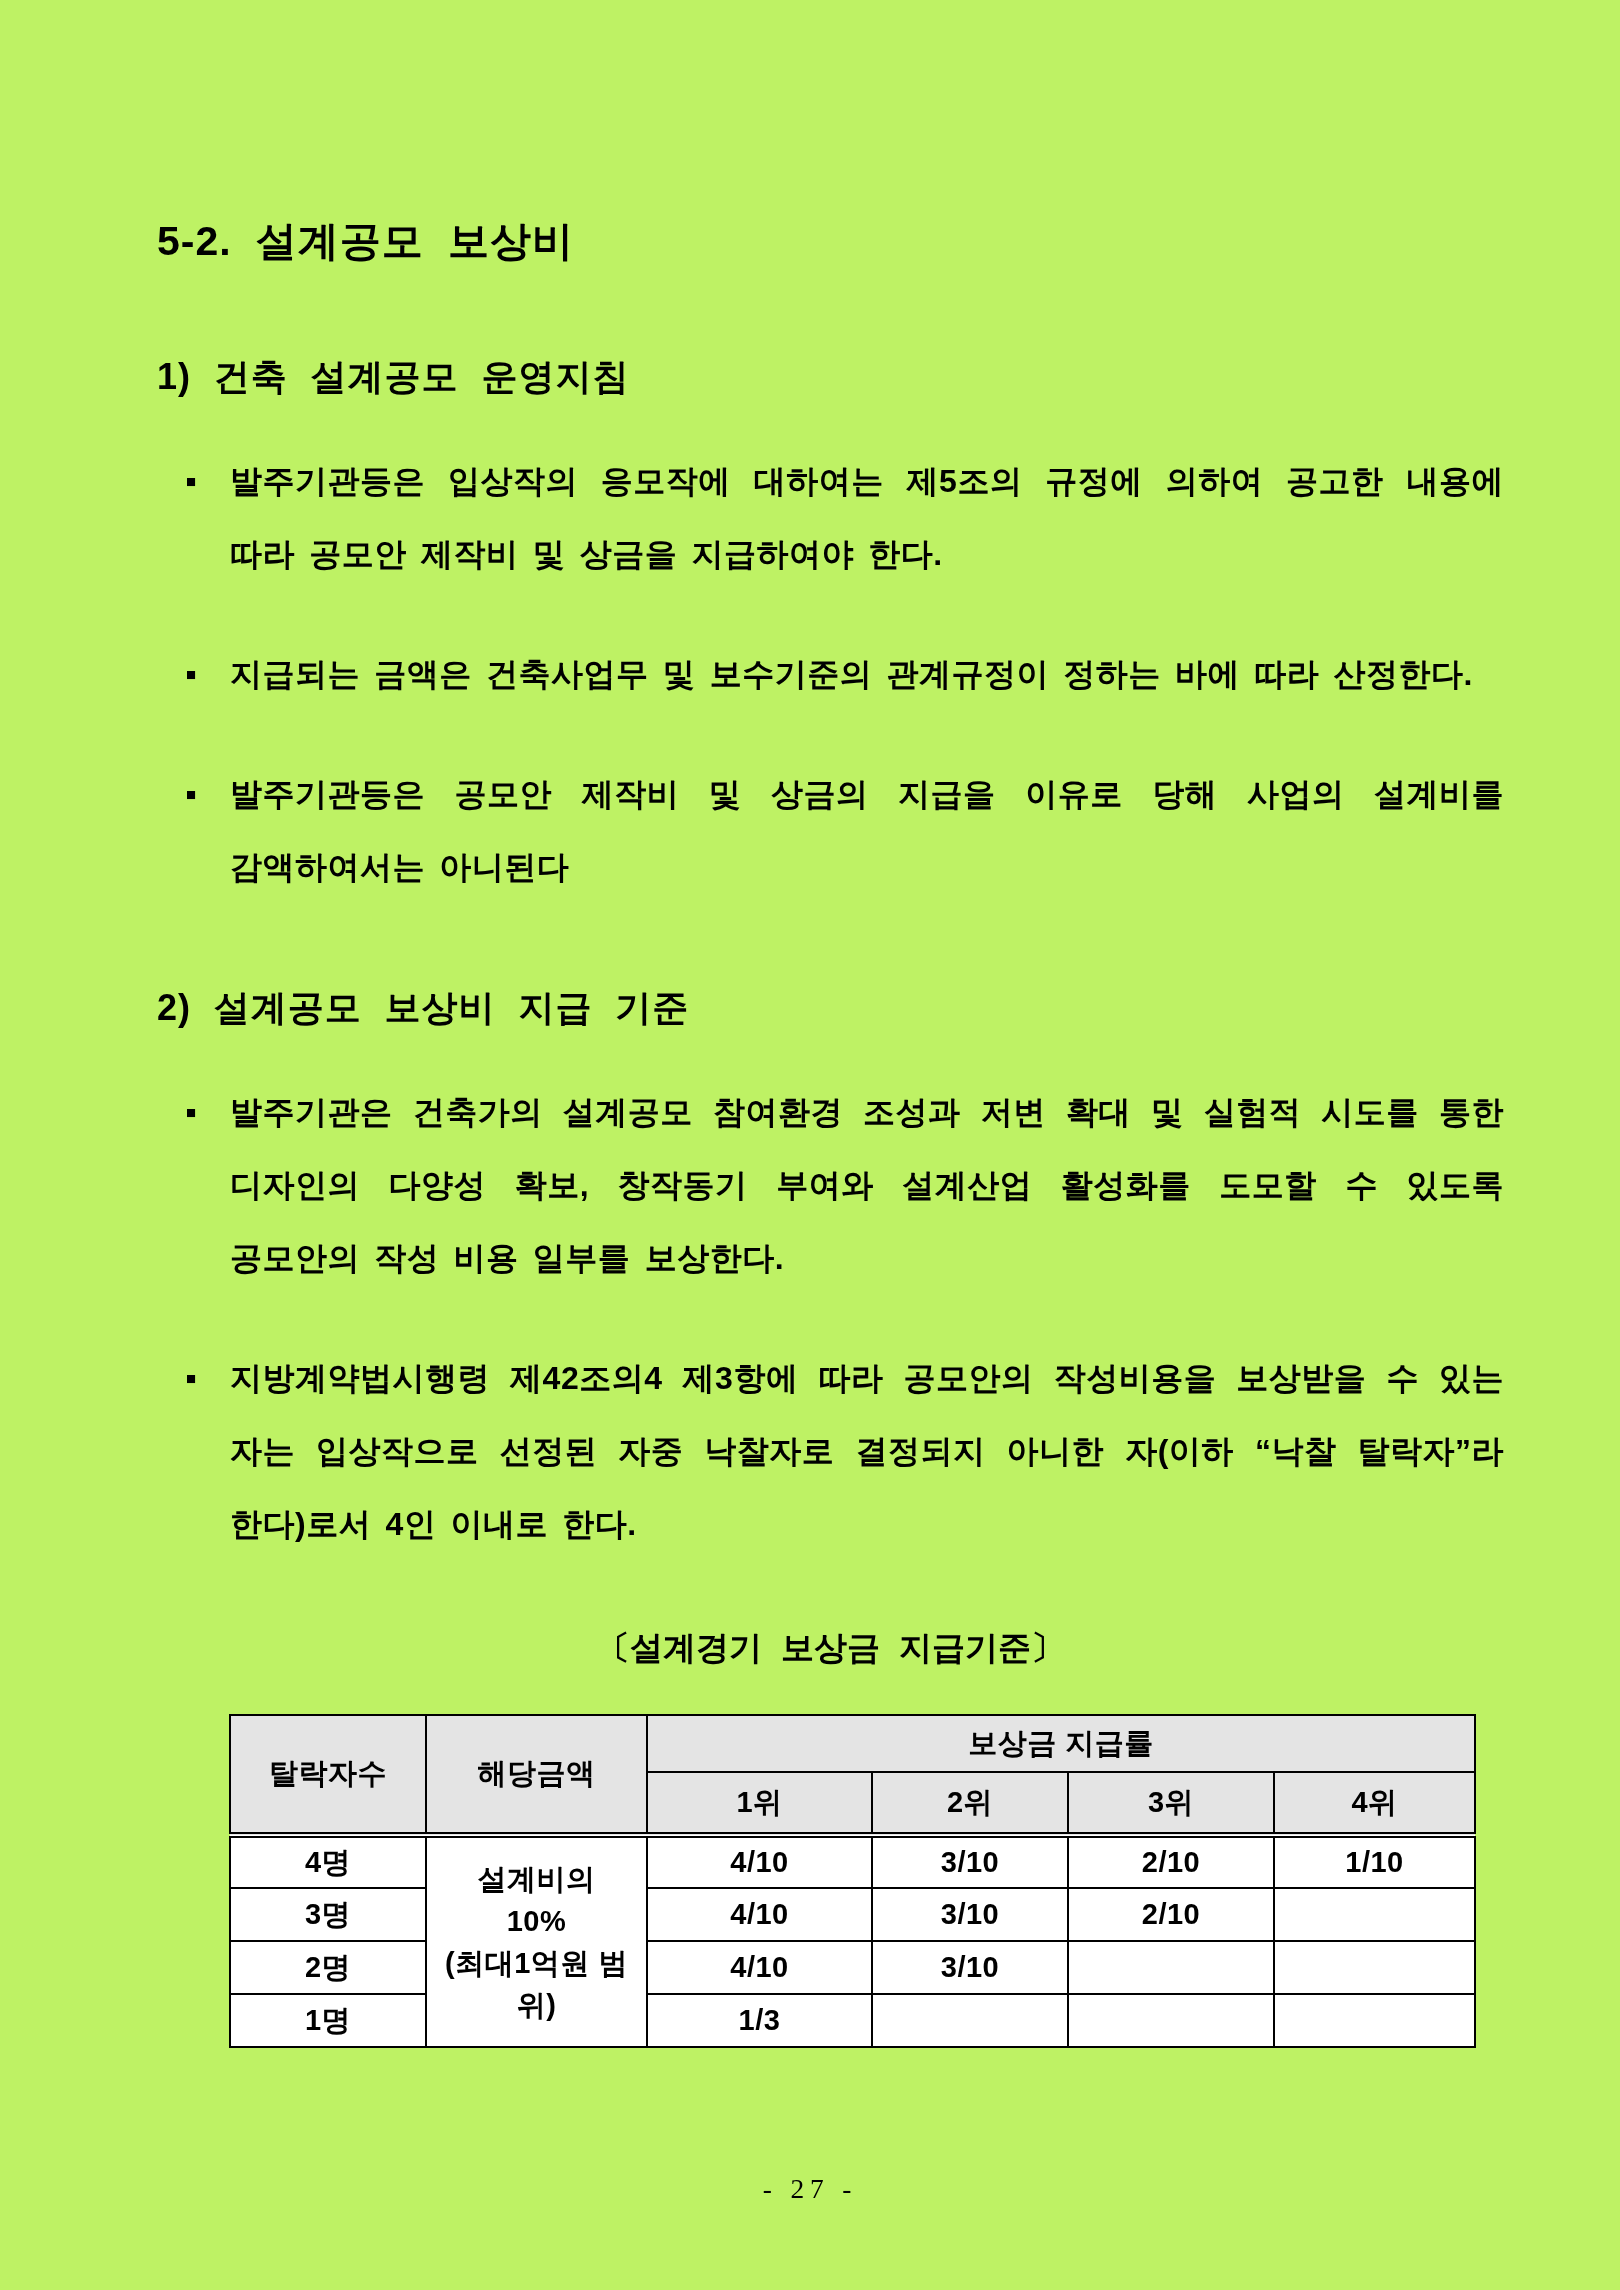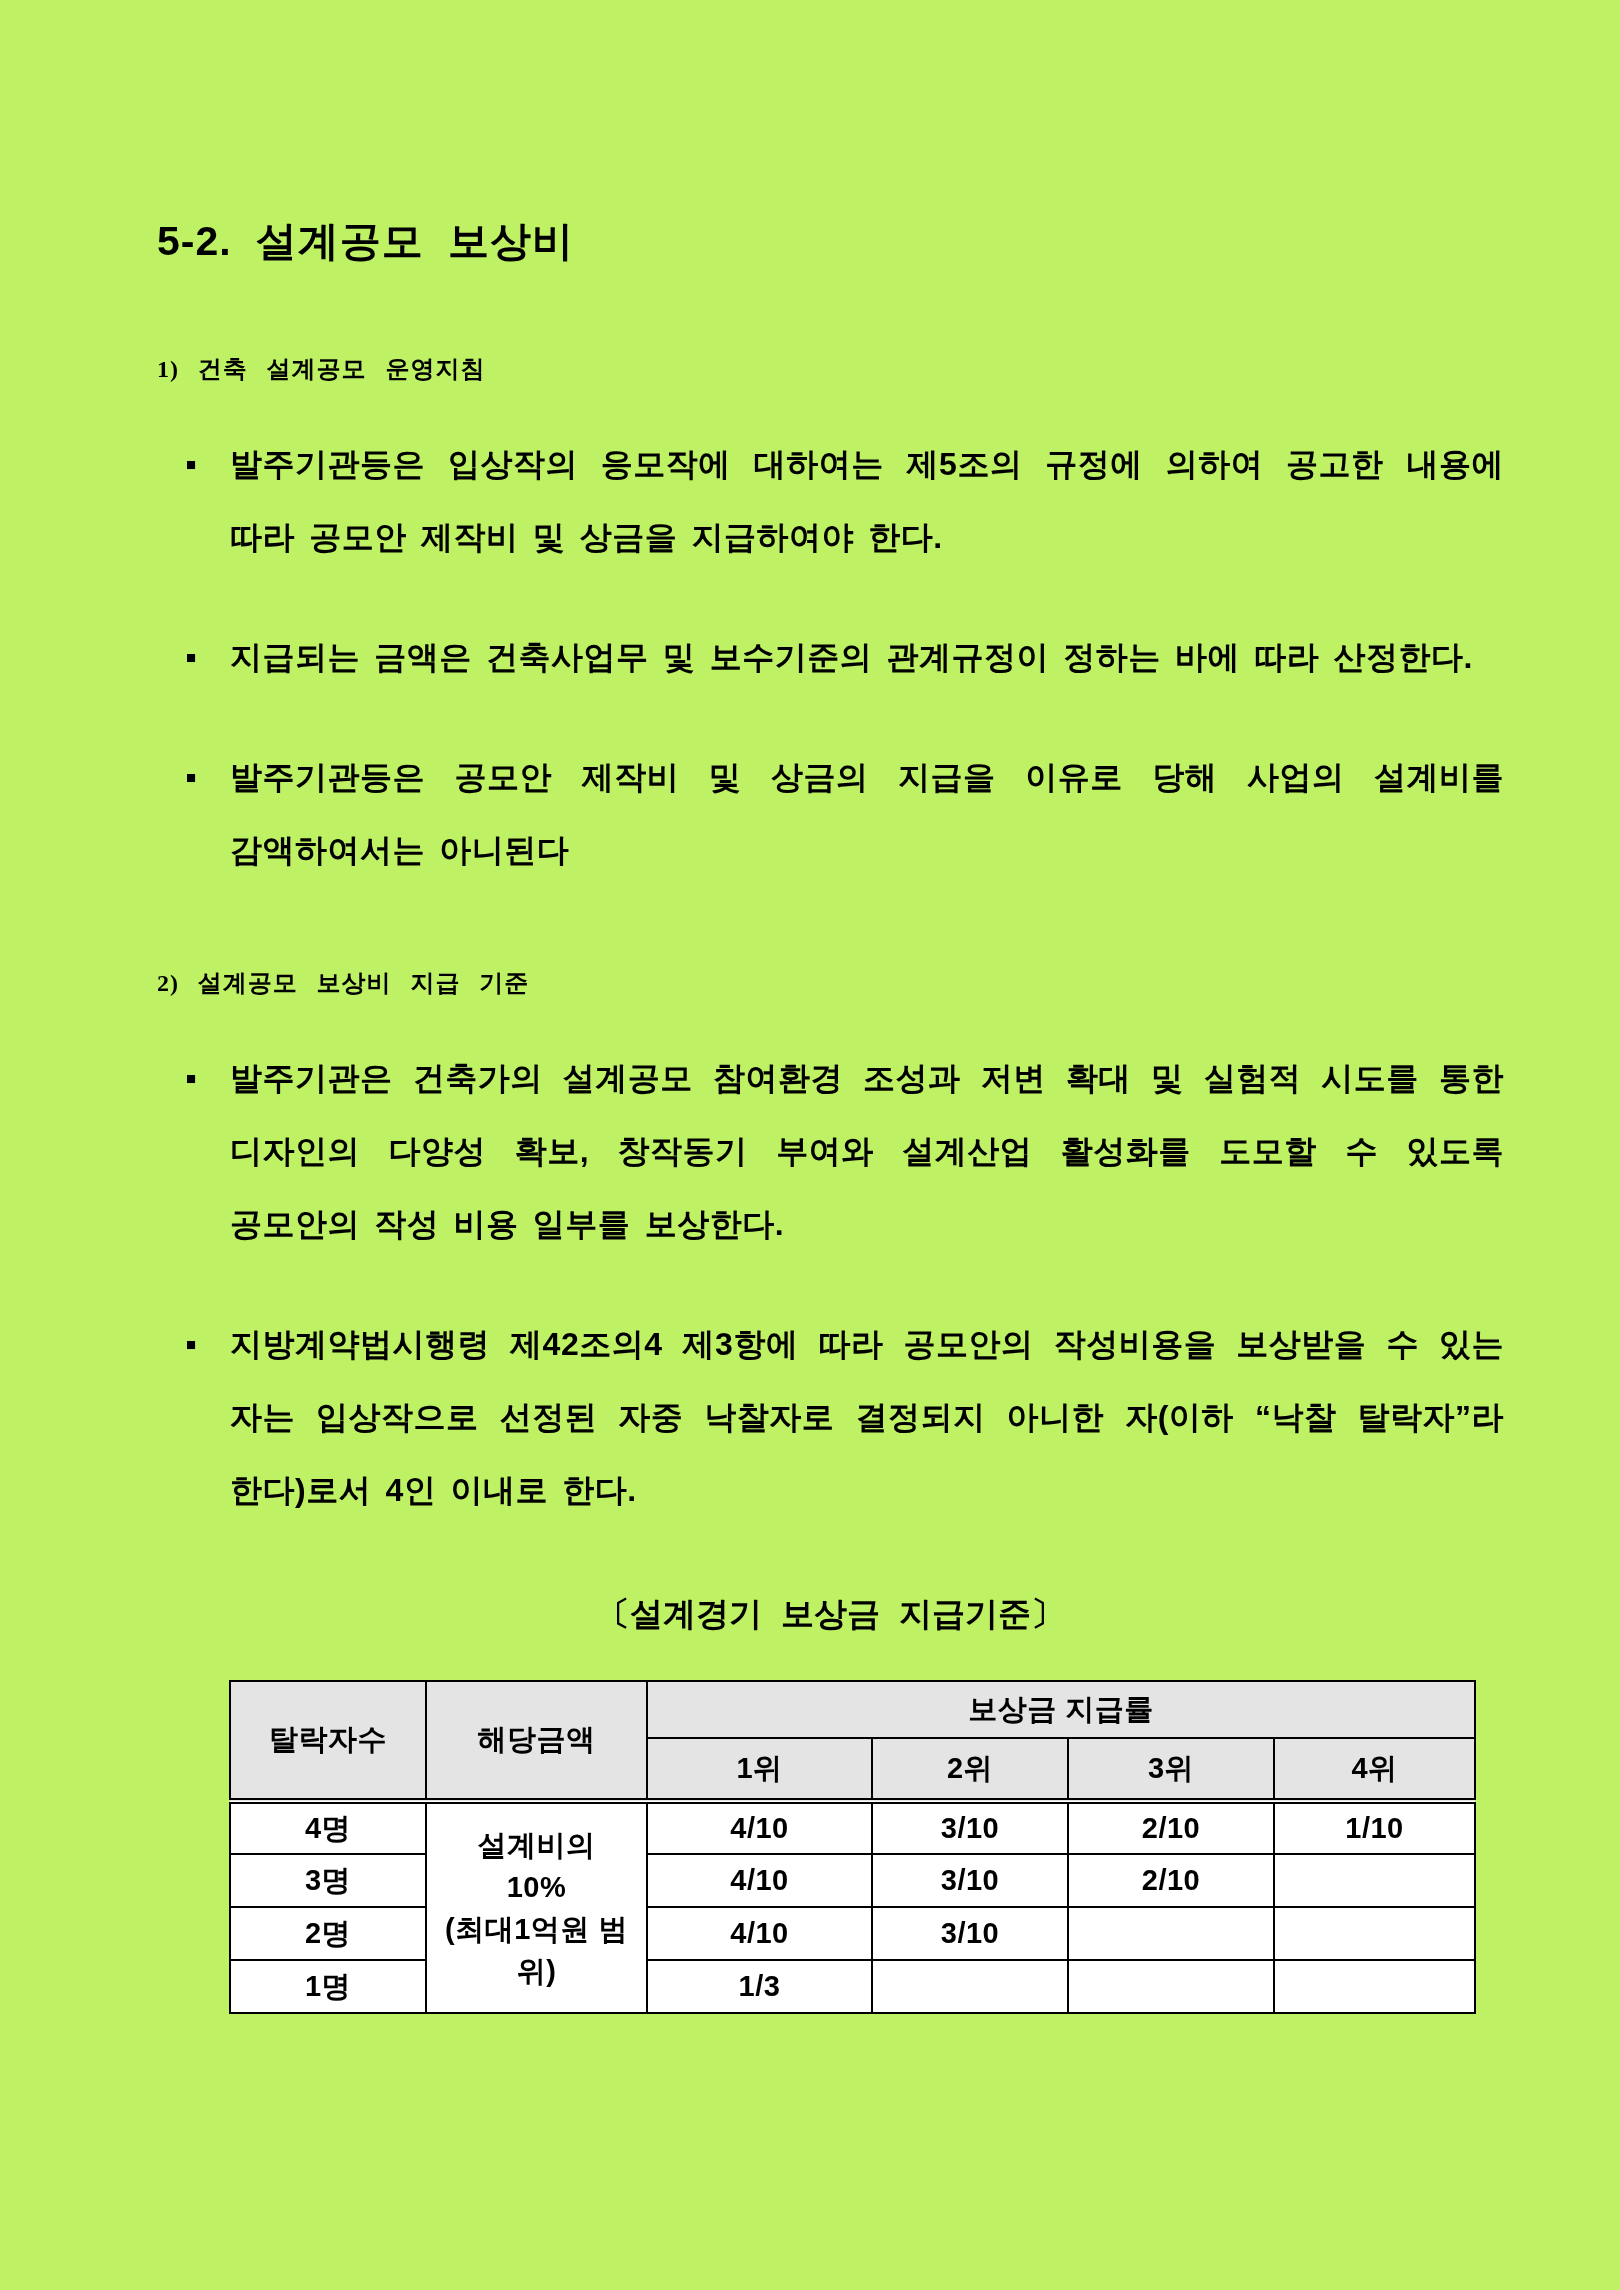--- a/index.html
+++ b/index.html
@@ -14,25 +14,24 @@
     padding: 214px 116px 0 157px;
     overflow: hidden;
   }
   .h-title {
     font-size: 41px;
     font-weight: 800;
     letter-spacing: 1px;
     word-spacing: 11.8px;
   }
   .h-section {
-    font-size: 24px;
+    font-size: 36px;
     font-weight: 800;
     letter-spacing: 1px;
     word-spacing: 11.8px;
-    font-family: Liberation Serif, serif;
   }
   .h-section1 { margin-top: 84px; }
   .h-section2 { margin-top: 80px; }
   .source-line {
     margin-top: 41px;
     text-align: right;
     font-family: "Liberation Serif", "DejaVu Serif", serif;
     font-size: 29px;
     letter-spacing: 0.5px;
   }
@@ -196,15 +195,16 @@
       <tr>
         <td>1명</td>
         <td>1/3</td>
         <td></td>
         <td></td>
         <td></td>
       </tr>
     </tbody>
   </table>
 
+  <div class="page-num">- 27 -</div>
 
 </div>
 
 
 </body></html>

